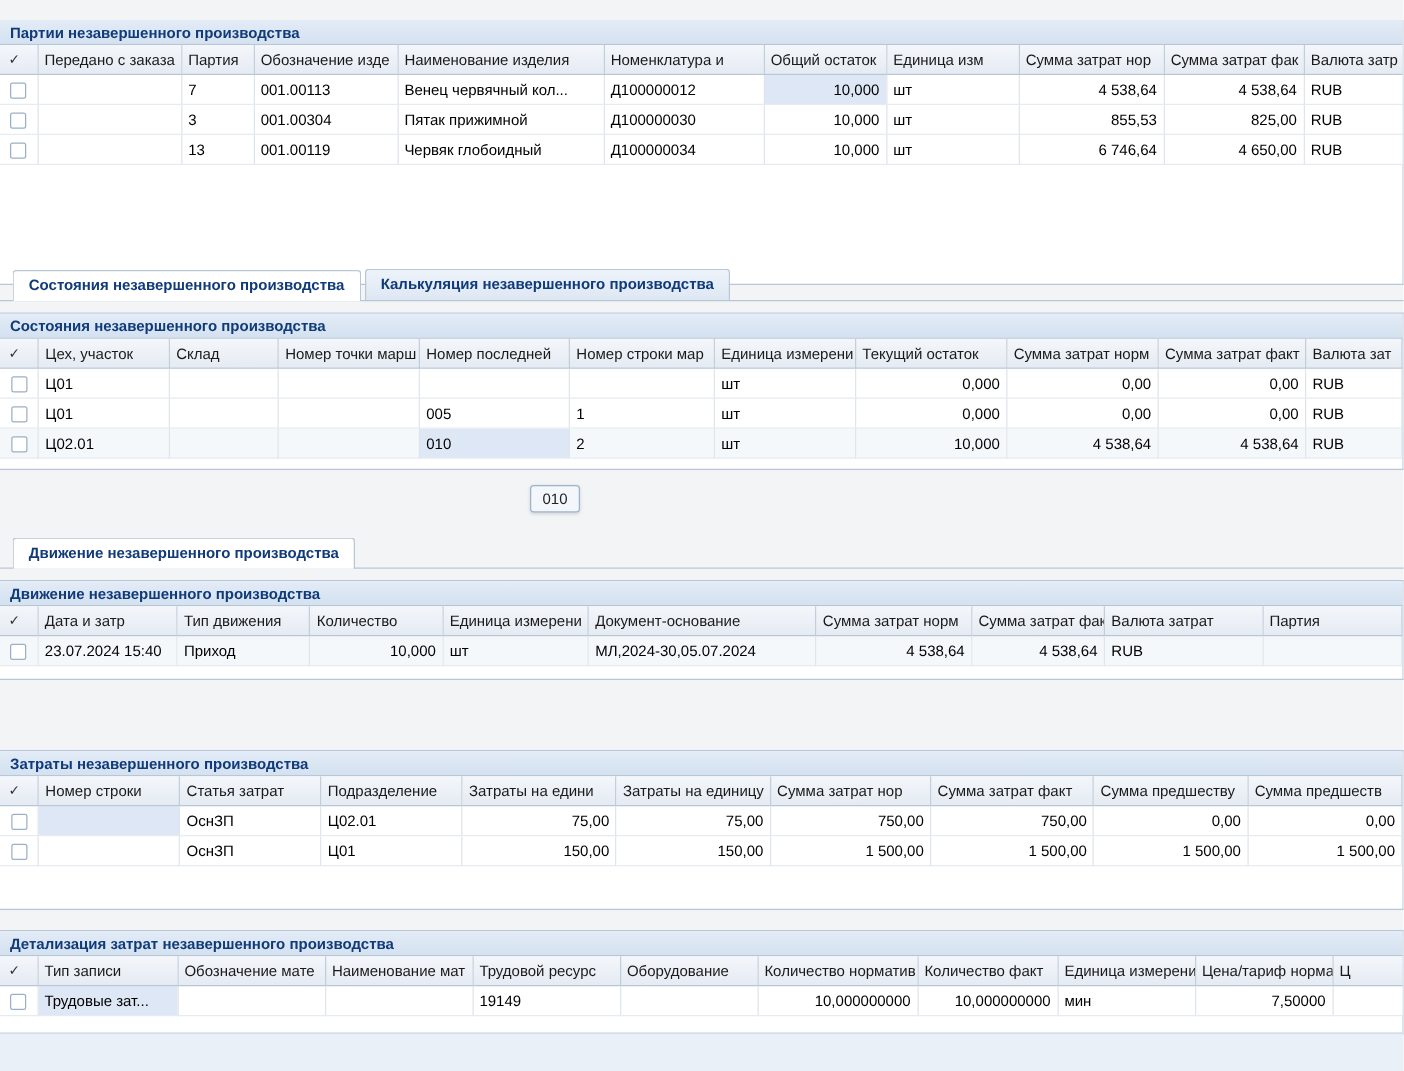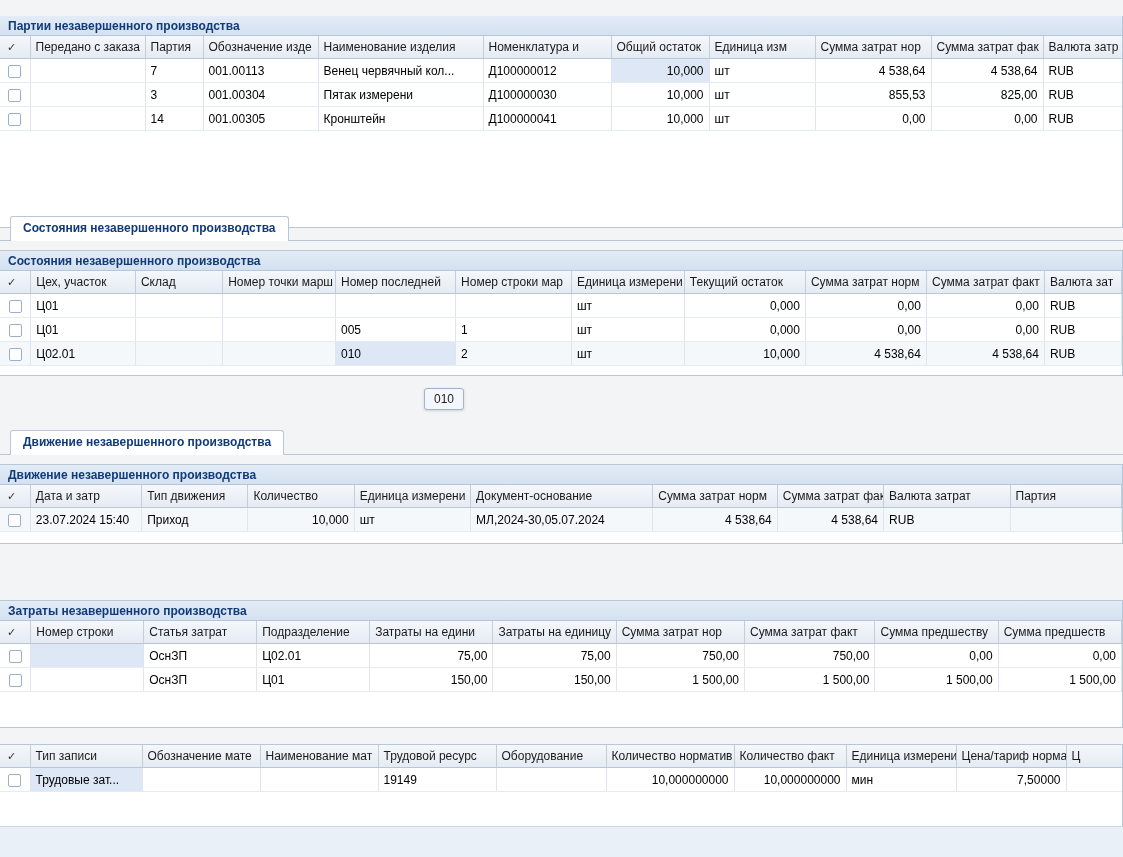--- a/index.html
+++ b/index.html
@@ -190,48 +190,49 @@
             <td>шт</td>
             <td class="num">4 538,64</td>
             <td class="num">4 538,64</td>
             <td>RUB</td>
           </tr>
           <tr>
             <td class="ctr"><span class="checkbox"></span></td>
             <td></td>
             <td>3</td>
             <td>001.00304</td>
-            <td>Пятак измерени</td>
+            <td>Пятак прижимной</td>
             <td>Д100000030</td>
             <td class="num">10,000</td>
             <td>шт</td>
             <td class="num">855,53</td>
             <td class="num">825,00</td>
             <td>RUB</td>
           </tr>
           <tr>
             <td class="ctr"><span class="checkbox"></span></td>
             <td></td>
-            <td>14</td>
-            <td>001.00305</td>
-            <td>Кронштейн</td>
-            <td>Д100000041</td>
+            <td>13</td>
+            <td>001.00119</td>
+            <td>Червяк глобоидный</td>
+            <td>Д100000034</td>
             <td class="num">10,000</td>
             <td>шт</td>
-            <td class="num">0,00</td>
-            <td class="num">0,00</td>
+            <td class="num">6 746,64</td>
+            <td class="num">4 650,00</td>
             <td>RUB</td>
           </tr>
         </tbody>
       </table>
     </div>
   </div>
 
   <div class="tabstrip" style="position:absolute; left:0; top:214px; width:1123px; margin:0;">
     <div class="tab active">Состояния незавершенного производства</div>
+    <div class="tab">Калькуляция незавершенного производства</div>
   </div>
 
   <div class="panel" style="position:absolute; left:0; top:250px; width:1123px; height:126px; margin:0; border-left:none; border-radius:0;">
     <div class="panel-header">Состояния незавершенного производства</div>
     <div style="overflow:hidden; height:104px;">
       <table class="grid">
         <colgroup>
           <col style="width:30px">
             <col style="width:102px">
             <col style="width:85px">
@@ -412,20 +413,21 @@
             <td class="num">1 500,00</td>
             <td class="num">1 500,00</td>
             <td class="num">1 500,00</td>
           </tr>
         </tbody>
       </table>
     </div>
   </div>
 
   <div class="panel" style="position:absolute; left:0; top:744px; width:1123px; height:84px; margin:0; border-left:none; border-radius:0;">
+    <div class="panel-header">Детализация затрат незавершенного производства</div>
     <div style="overflow:hidden; height:62px;">
       <table class="grid">
         <colgroup>
           <col style="width:30px">
             <col style="width:112px">
             <col style="width:118px">
             <col style="width:118px">
             <col style="width:118px">
             <col style="width:110px">
             <col style="width:128px">

